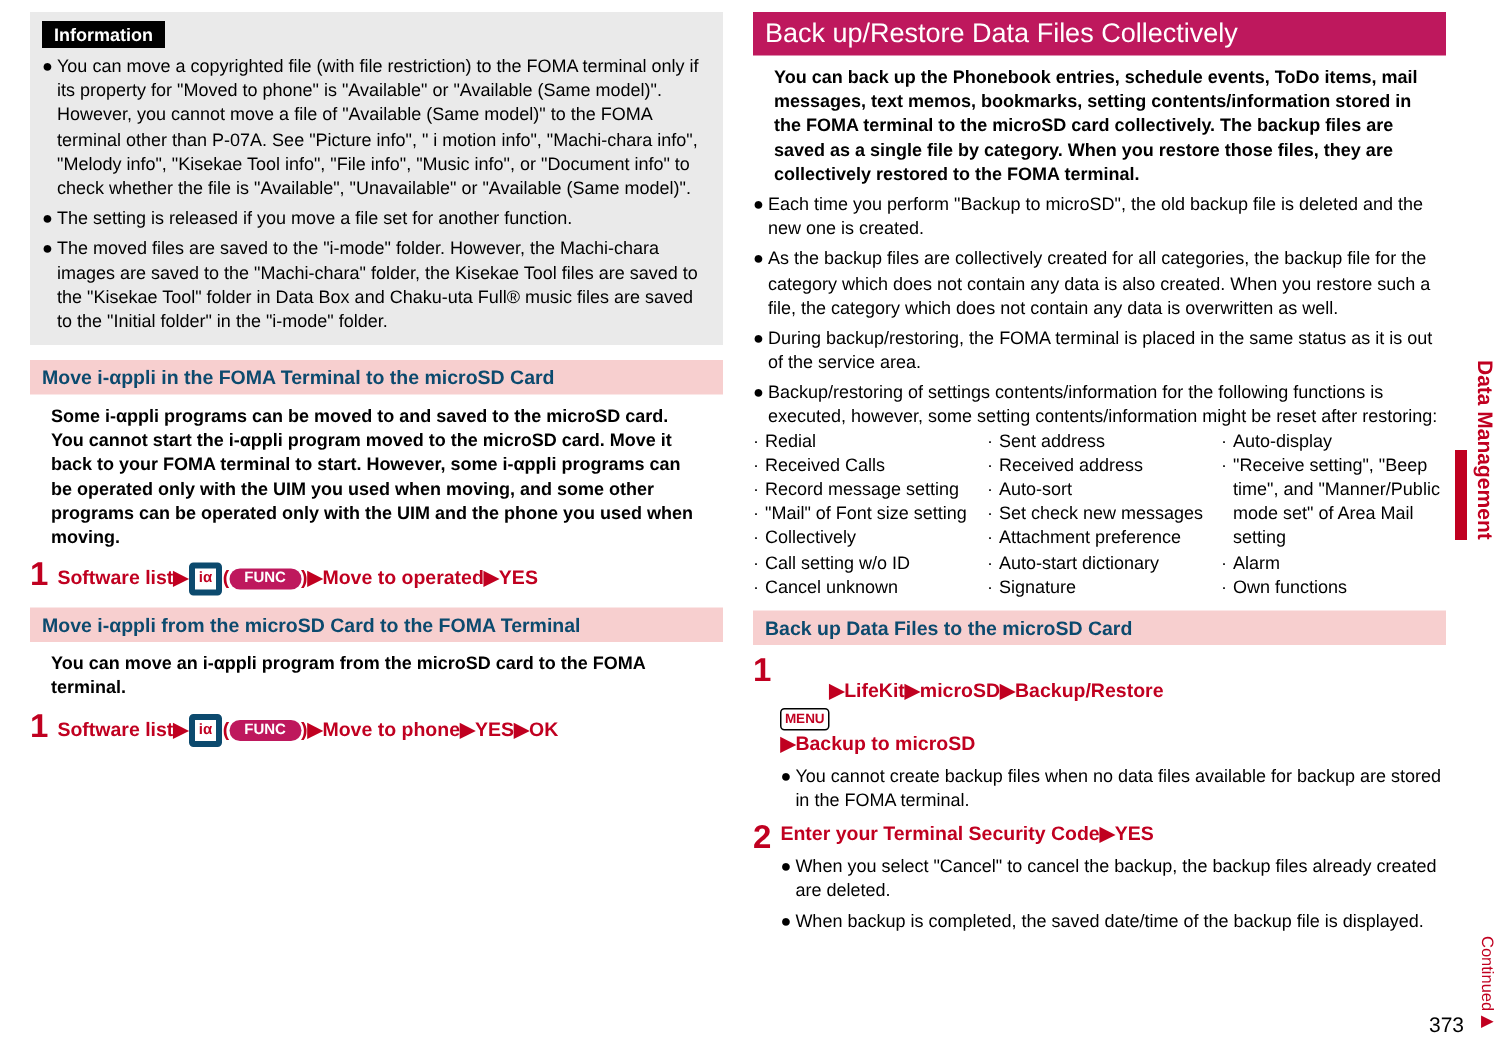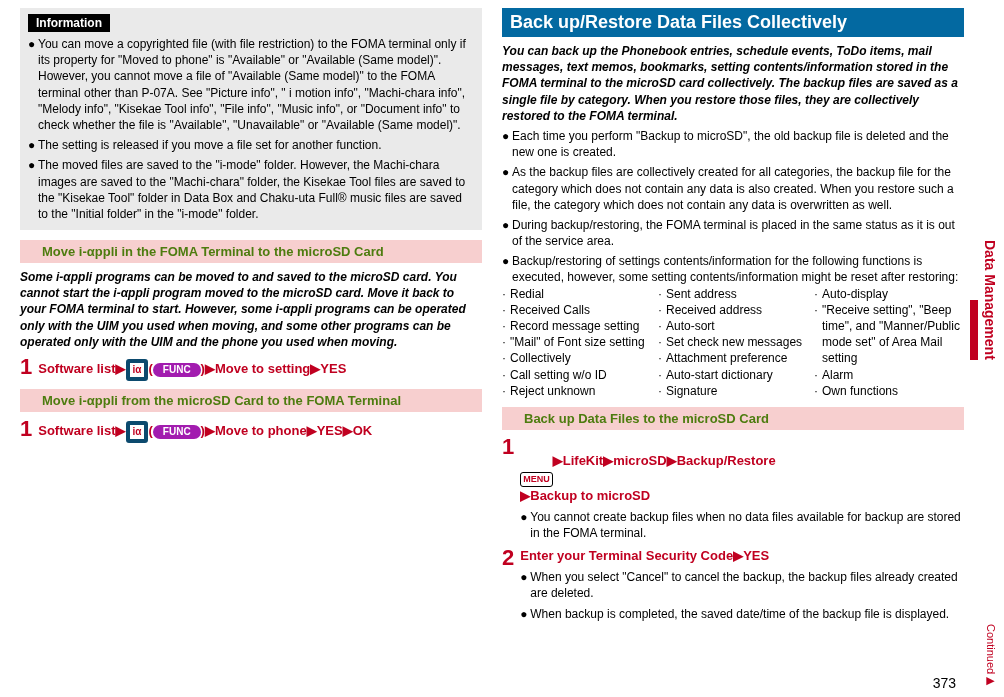--- a/index.html
+++ b/index.html
@@ -38,39 +38,38 @@
 .bullet {
   display: flex;
   margin-top: 4px;
   line-height: 1.35;
 }
 .bullet .dot {
   flex: 0 0 10px;
 }
 .section-pink {
   background: #f7cfcf;
-  color: #4d7c0f;
-  font-weight: bold;
-  padding: 4px 22px;
+  color: #0c4a6e;
+  font-weight: bold;
+  padding: 4px 8px;
   margin: 8px 0 6px 0;
   font-size: 13px;
 }
 .section-red {
-  background: #0369a1;
+  background: #be185d;
   color: #fff;
-  font-weight: bold;
+  font-weight: normal;
   padding: 4px 8px;
   font-size: 18px;
   margin-bottom: 6px;
 }
 .bold-para {
   font-weight: bold;
   line-height: 1.35;
-  margin: 4px 0;
-  font-style: italic;
+  margin: 4px 14px;
 }
 .step {
   display: flex;
   align-items: flex-start;
   margin: 6px 0;
 }
 .step-num {
   color: #c00020;
   font-weight: bold;
   font-size: 22px;
@@ -97,21 +96,21 @@
   line-height: 1.4;
 }
 .step-body-wrapped .note {
   color: #000;
   font-weight: normal;
   font-size: 12px;
   margin-top: 4px;
 }
 .func-pill {
   display: inline-block;
-  background: #a21caf;
+  background: #be185d;
   color: #fff;
   border-radius: 8px;
   padding: 0 10px;
   font-size: 10px;
   vertical-align: middle;
 }
 .menu-pill {
   display: inline-block;
   border: 1px solid #000;
   border-radius: 3px;
@@ -155,21 +154,21 @@
 .side-bar {
   position: absolute;
   right: 26px;
   top: 300px;
   width: 8px;
   height: 60px;
   background: #c00020;
 }
 .footer {
   position: absolute;
-  right: 48px;
+  right: 28px;
   bottom: 6px;
   font-size: 14px;
 }
 .continued {
   position: absolute;
   right: 6px;
   bottom: 10px;
   writing-mode: vertical-rl;
   font-size: 11px;
   color: #c00020;
@@ -199,25 +198,26 @@
           <span>The moved files are saved to the "i-mode" folder. However, the Machi-chara images are saved to the "Machi-chara" folder, the Kisekae Tool files are saved to the "Kisekae Tool" folder in Data Box and Chaku-uta Full® music files are saved to the "Initial folder" in the "i-mode" folder.</span>
         </div>
     </div>
 
     <div class="section-pink">Move i-αppli in the FOMA Terminal to the microSD Card</div>
     <div class="bold-para">Some i-αppli programs can be moved to and saved to the microSD card. You cannot start the i-αppli program moved to the microSD card. Move it back to your FOMA terminal to start. However, some i-αppli programs can be operated only with the UIM you used when moving, and some other programs can be operated only with the UIM and the phone you used when moving.</div>
 
     <div class="step">
       <div class="step-num">1</div>
       <div class="step-body-inline">
-        <span>Software list</span><span class="tri">▶</span><span class="icon-square">iα</span>(<span class="func-pill">FUNC</span>)<span class="tri">▶</span><span>Move to setting</span><span class="tri">▶</span><span>YES</span>
+        <span>Software list</span><span class="tri">▶</span><span class="icon-square">iα</span>(<span class="func-pill">FUNC</span>)<span class="tri">▶</span><span>Move to operated</span><span class="tri">▶</span><span>YES</span>
       </div>
     </div>
 
     <div class="section-pink">Move i-αppli from the microSD Card to the FOMA Terminal</div>
+    <div class="bold-para">You can move an i-αppli program from the microSD card to the FOMA terminal.</div>
 
     <div class="step">
       <div class="step-num">1</div>
       <div class="step-body-inline">
         <span>Software list</span><span class="tri">▶</span><span class="icon-square">iα</span>(<span class="func-pill">FUNC</span>)<span class="tri">▶</span><span>Move to phone</span><span class="tri">▶</span><span>YES</span><span class="tri">▶</span><span>OK</span>
       </div>
     </div>
 
   </div>
 
@@ -263,21 +263,21 @@
         <div class="dotitem">
             <span class="d">·</span>
             <span>Collectively</span>
           </div>
         <div class="dotitem">
             <span class="d">·</span>
             <span>Call setting w/o ID</span>
           </div>
         <div class="dotitem">
             <span class="d">·</span>
-            <span>Reject unknown</span>
+            <span>Cancel unknown</span>
           </div>
       </div>
       <div>
         <div class="dotitem">
             <span class="d">·</span>
             <span>Sent address</span>
           </div>
         <div class="dotitem">
             <span class="d">·</span>
             <span>Received address</span>

